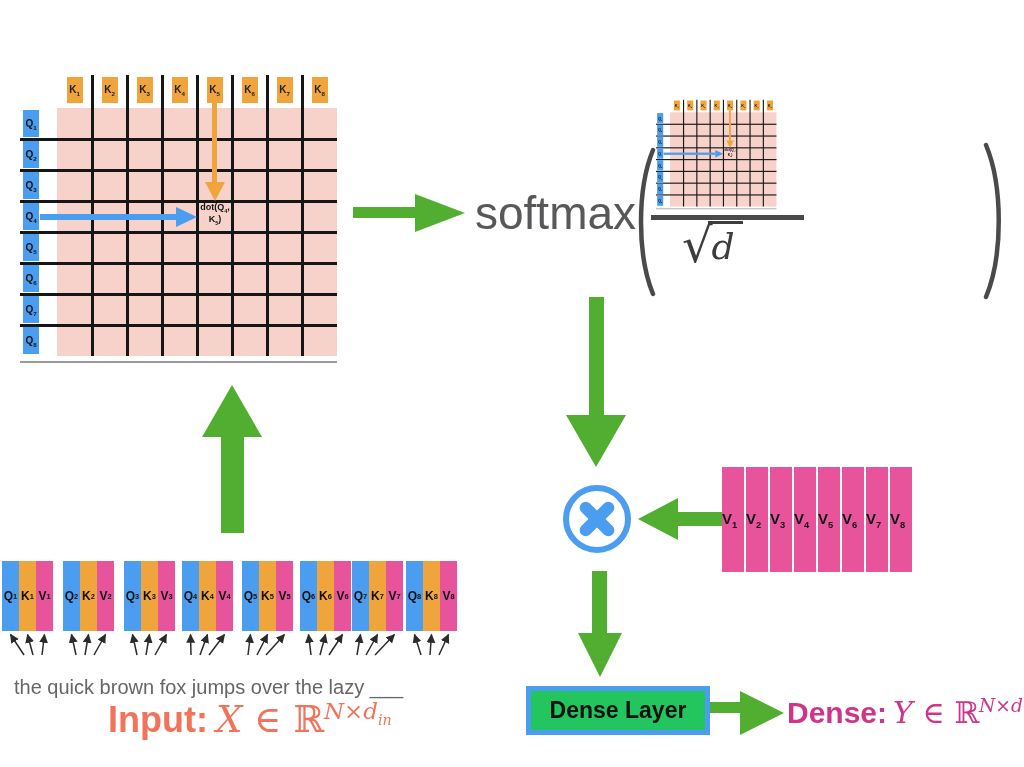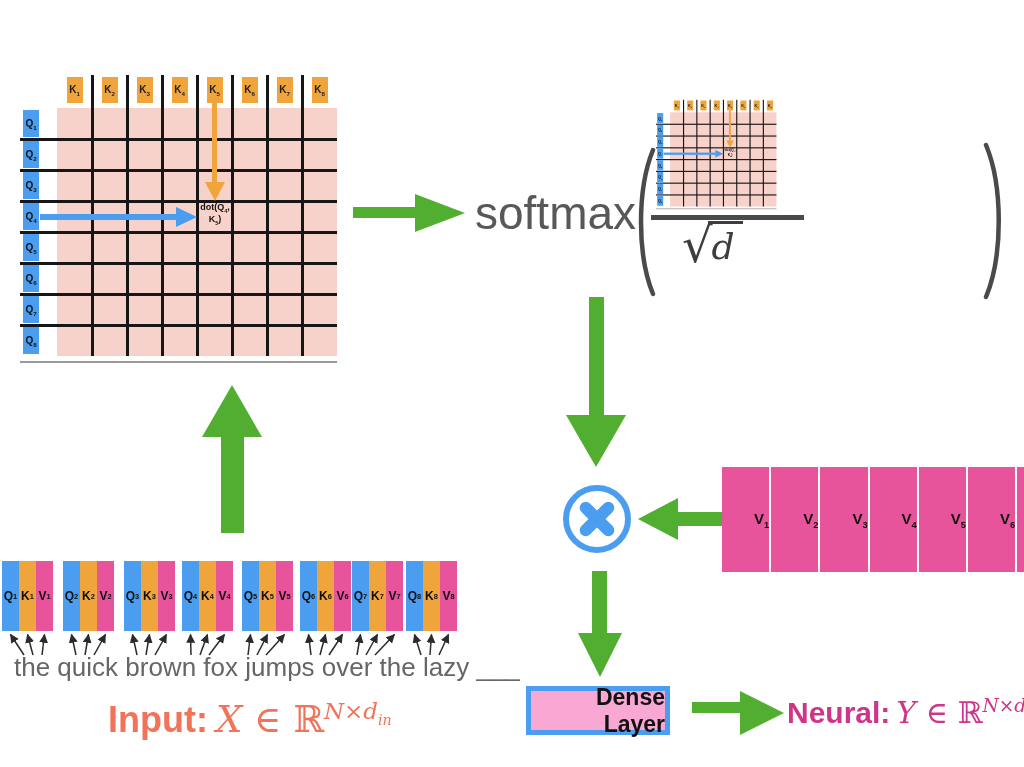--- a/index.html
+++ b/index.html
@@ -73,44 +73,44 @@
   #multiply-node{position:absolute;left:563px;top:485px;width:68px;height:68px;border-radius:50%;
       border:6px solid var(--c-blue);}
   #multiply-node .xbar{position:absolute;left:6px;top:22px;width:44px;height:12px;border-radius:6px;
       background:var(--c-blue);}
   #multiply-node .b1{transform:rotate(45deg);}
   #multiply-node .b2{transform:rotate(-45deg);}
 
   
   #v-matrix{position:absolute;left:722px;top:467px;width:190px;height:105px;display:grid;
       grid-template-columns:repeat(8,1fr);gap:2px;}
-  #v-matrix .vcol{background:var(--c-magenta);display:flex;align-items:center;justify-content:flex-start;padding-left:32px;}
+  #v-matrix .vcol{background:var(--c-magenta);display:flex;align-items:center;justify-content:flex-start;}
   #v-matrix .vlab{font-weight:bold;font-size:15px;color:#111;}
 
   
-  #dense-box{position:absolute;left:526px;top:686px;width:144px;height:49px;border:5px solid var(--c-blue);
-      display:flex;align-items:center;justify-content:center;background:#f9a8d4;text-align:right;}
+  #dense-box{position:absolute;left:526px;top:686px;width:184px;height:49px;border:5px solid var(--c-blue);
+      display:flex;align-items:center;justify-content:center;background:#22c55e;}
   #dense-box span{font-size:23px;font-weight:bold;color:#111;}
   #output-formula{position:absolute;left:787px;top:695px;color:var(--c-output_magenta);white-space:nowrap;}
   #output-formula .f-label{font-size:30px;font-weight:600;}
   #output-formula .math{font-family:"DejaVu Serif",serif;font-size:30px;}
   #output-formula .mvar{margin-left:6px;}
   .math .mset{font-style:normal;}
   .math i{font-style:italic;}
 
   
   #input-groups{position:absolute;left:0;top:561px;width:470px;height:70px;}
   .igroup{position:absolute;top:0;height:70px;display:flex;}
   .icol{width:17px;height:70px;display:flex;align-items:center;justify-content:center;
       font-weight:bold;font-size:12px;color:#111;}
   .icol.q{background:var(--c-blue);}
   .icol.k{background:var(--c-orange);}
   .icol.v{background:var(--c-magenta);}
   #word-arrows{position:absolute;left:0;top:632px;}
-  #sentence{position:absolute;left:14px;top:652px;font-size:26px;color:var(--c-sentence_gray);white-space:nowrap;}
+  #sentence{position:absolute;left:14px;top:676px;font-size:20px;color:var(--c-sentence_gray);white-space:nowrap;}
   #input-formula{position:absolute;left:108px;top:698px;color:var(--c-coral);white-space:nowrap;}
   #input-formula .f-label{font-size:36px;font-weight:600;}
   #input-formula .math{font-family:"DejaVu Serif",serif;font-size:37px;}
   #input-formula .mvar{margin-left:8px;}
 </style>
 </head>
 <body>
 
 <div id="canvas">
 
@@ -251,21 +251,21 @@
       </div>
       <div class="vcol">
         <span class="vlab">V<sub>8</sub></span>
       </div>
     </div>
 
   <div id="dense-box">
     <span>Dense Layer</span>
   </div>
   <div id="output-formula">
-    <span class="f-label">Neural:</span><span class="math"><i class="mvar">Y</i><span class="mset"> ∈ ℝ</span><sup><i>N×d</i></sup></span>
+    <span class="f-label">Dense:</span><span class="math"><i class="mvar">Y</i><span class="mset"> ∈ ℝ</span><sup><i>N×d</i></sup></span>
   </div>
 
   <div id="input-groups">
       <div class="igroup" style="left:2px">
         <div class="icol q">Q<sub>1</sub></div>
         <div class="icol k">K<sub>1</sub></div>
         <div class="icol v">V<sub>1</sub></div>
       </div>
       <div class="igroup" style="left:63px">
         <div class="icol q">Q<sub>2</sub></div>

